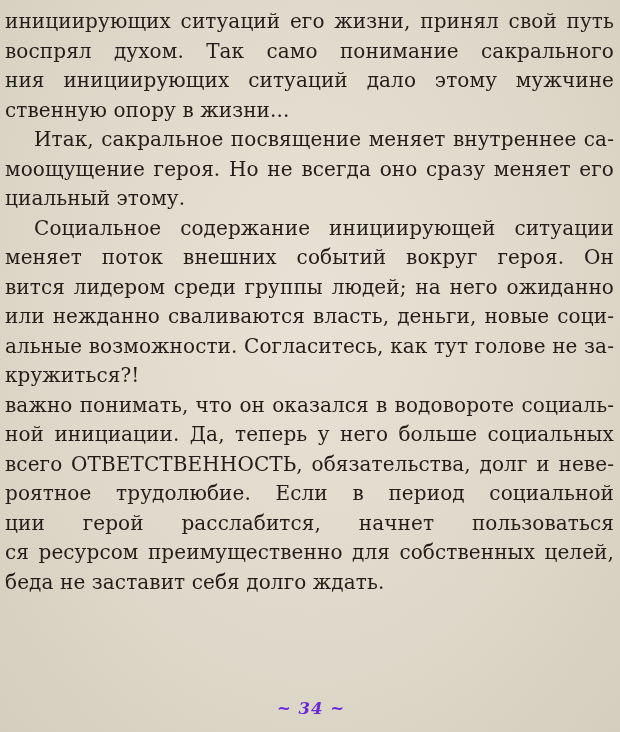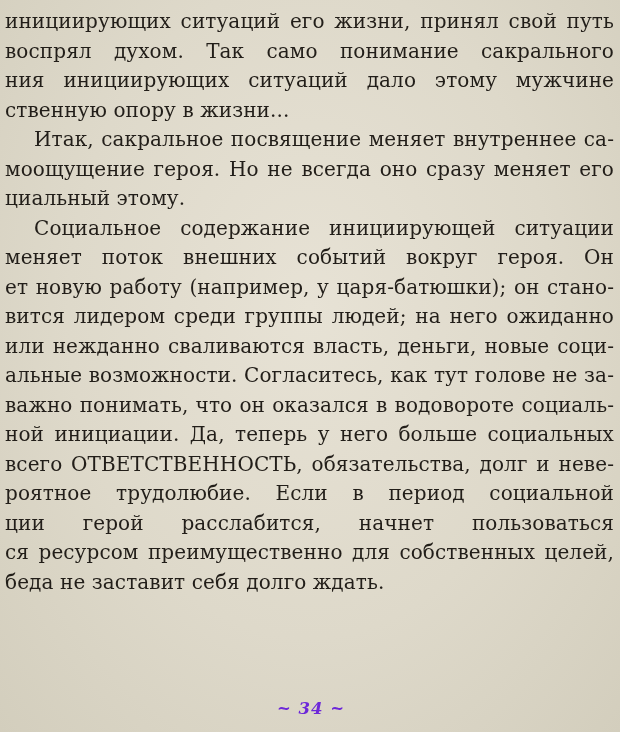--- a/index.html
+++ b/index.html
@@ -68,24 +68,24 @@
   <div class="text-block">
     <div class="line fill">инициирующих ситуаций его жизни, принял свой путь и</div>
     <div class="line fill">воспрял духом. Так само понимание сакрального назначе-</div>
     <div class="line fill">ния инициирующих ситуаций дало этому мужчине суще-</div>
     <div class="line flush">ственную опору в жизни...</div>
     <div class="line fill indent">Итак, сакральное посвящение меняет внутреннее са-</div>
     <div class="line fill">моощущение героя. Но не всегда оно сразу меняет его со-</div>
     <div class="line flush">циальный этому.</div>
     <div class="line fill indent">Социальное содержание инициирующей ситуации из-</div>
     <div class="line fill">меняет поток внешних событий вокруг героя. Он получа-</div>
-    <div class="line fill">ет новую работу (например, у царя-батюшки); он стано-</div>
     <div class="line fill">вится лидером среди группы людей; на него ожиданно</div>
     <div class="line fill">или нежданно сваливаются власть, деньги, новые соци-</div>
     <div class="line fill">альные возможности. Согласитесь, как тут голове не за-</div>
+    <div class="line flush">кружиться?!</div>
     <div class="line fill">важно понимать, что он оказался в водовороте социаль-</div>
     <div class="line fill">ной инициации. Да, теперь у него больше социальных воз-</div>
     <div class="line fill">всего ОТВЕТСТВЕННОСТЬ, обязательства, долг и неве-</div>
     <div class="line fill">роятное трудолюбие. Если в период социальной инициа-</div>
     <div class="line fill">ции герой расслабится, начнет пользоваться открывшим-</div>
     <div class="line fill">ся ресурсом преимущественно для собственных целей, —</div>
     <div class="line flush">беда не заставит себя долго ждать.</div>
   </div>
   <div class="footer">~ 34 ~</div>
 </div>

